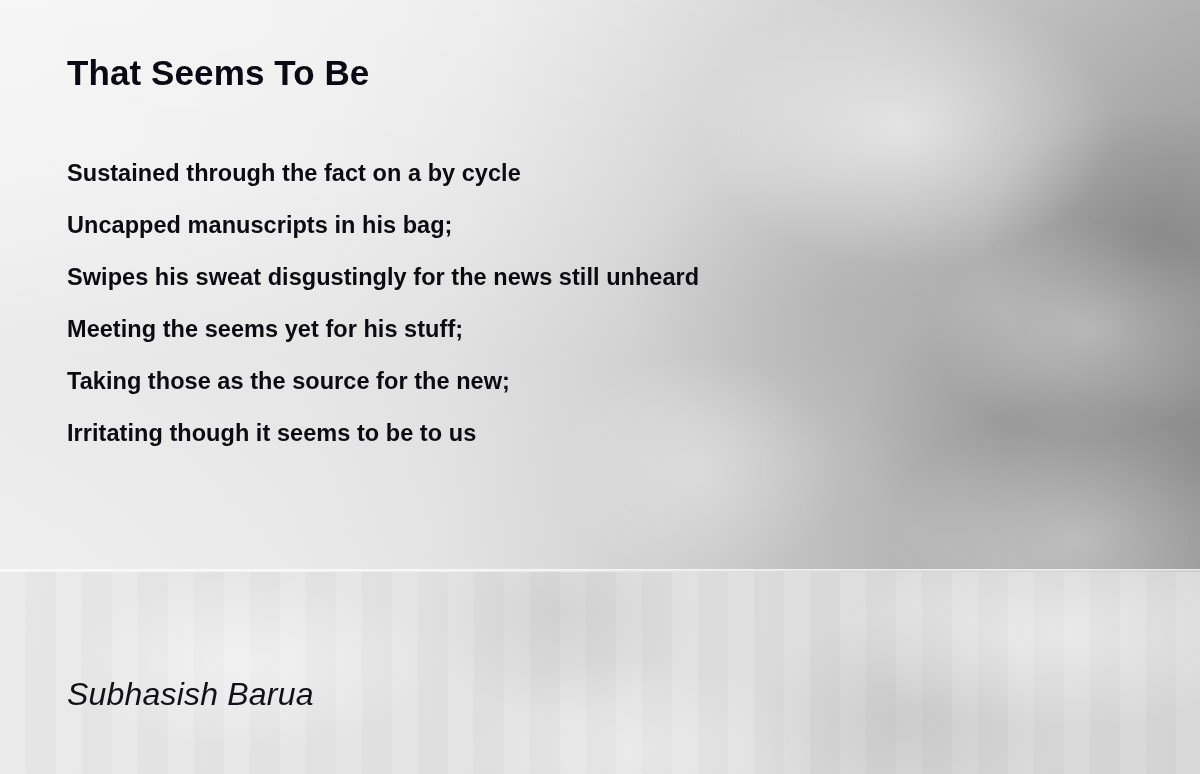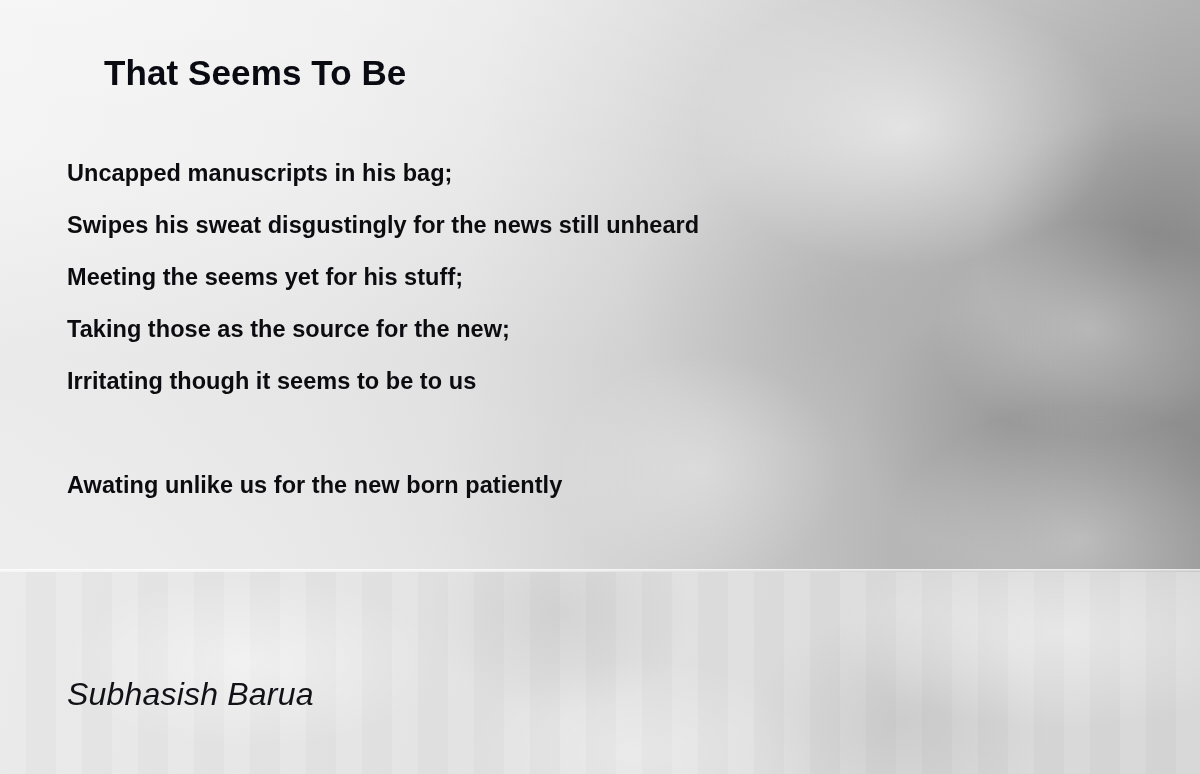--- a/index.html
+++ b/index.html
@@ -121,21 +121,20 @@
 
   #poem-title {
     position: absolute;
     left: 67px;
     top: 53px;
     font-size: 35px;
     font-weight: bold;
     color: #0a0a12;
     letter-spacing: 0.1px;
     white-space: nowrap;
-    margin-left: 37px;
   }
 
   #poem-body {
     position: absolute;
     left: 67px;
     top: 158px;
     width: 1050px;
   }
 
   .poem-line {
@@ -173,25 +172,25 @@
 
   <div class="bg-layer" id="bg-lower"></div>
 
   <div id="bg-seam"></div>
 
   <div id="content">
 
     <div id="poem-title">That Seems To Be</div>
 
     <div id="poem-body">
+      <div class="poem-line">Sustained through the fact on a by cycle</div>
       <div class="poem-line">Uncapped manuscripts in his bag;</div>
       <div class="poem-line">Swipes his sweat disgustingly for the news still unheard</div>
       <div class="poem-line">Meeting the seems yet for his stuff;</div>
       <div class="poem-line">Taking those as the source for the new;</div>
       <div class="poem-line">Irritating though it seems to be to us</div>
       <div class="poem-line blank"></div>
-      <div class="poem-line">Awating unlike us for the new born patiently</div>
     </div>
 
     <div id="poet-name">Subhasish Barua</div>
 
   </div>
 </div>
 
 </body></html>

